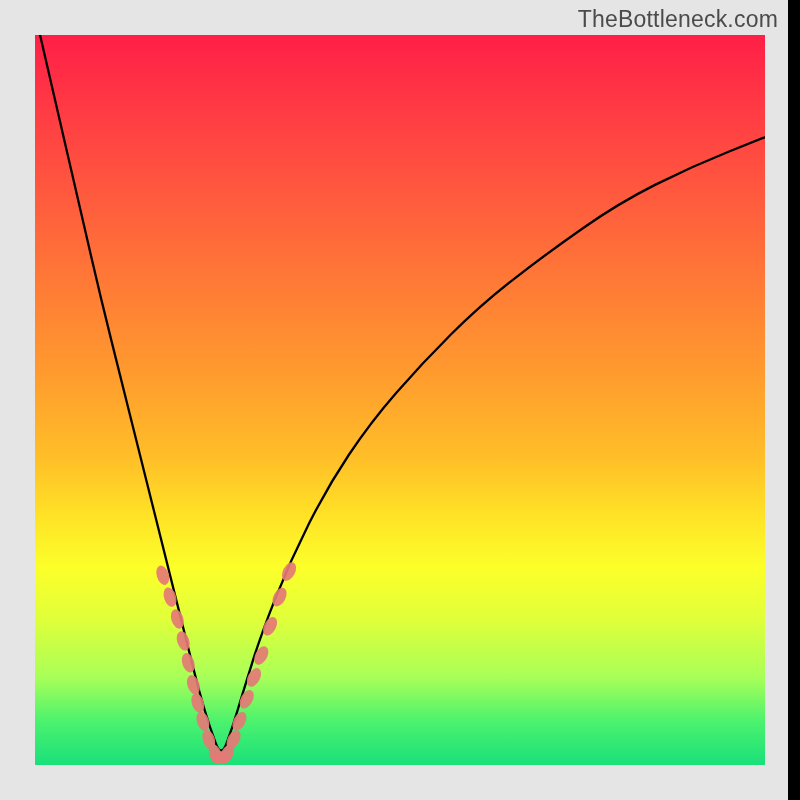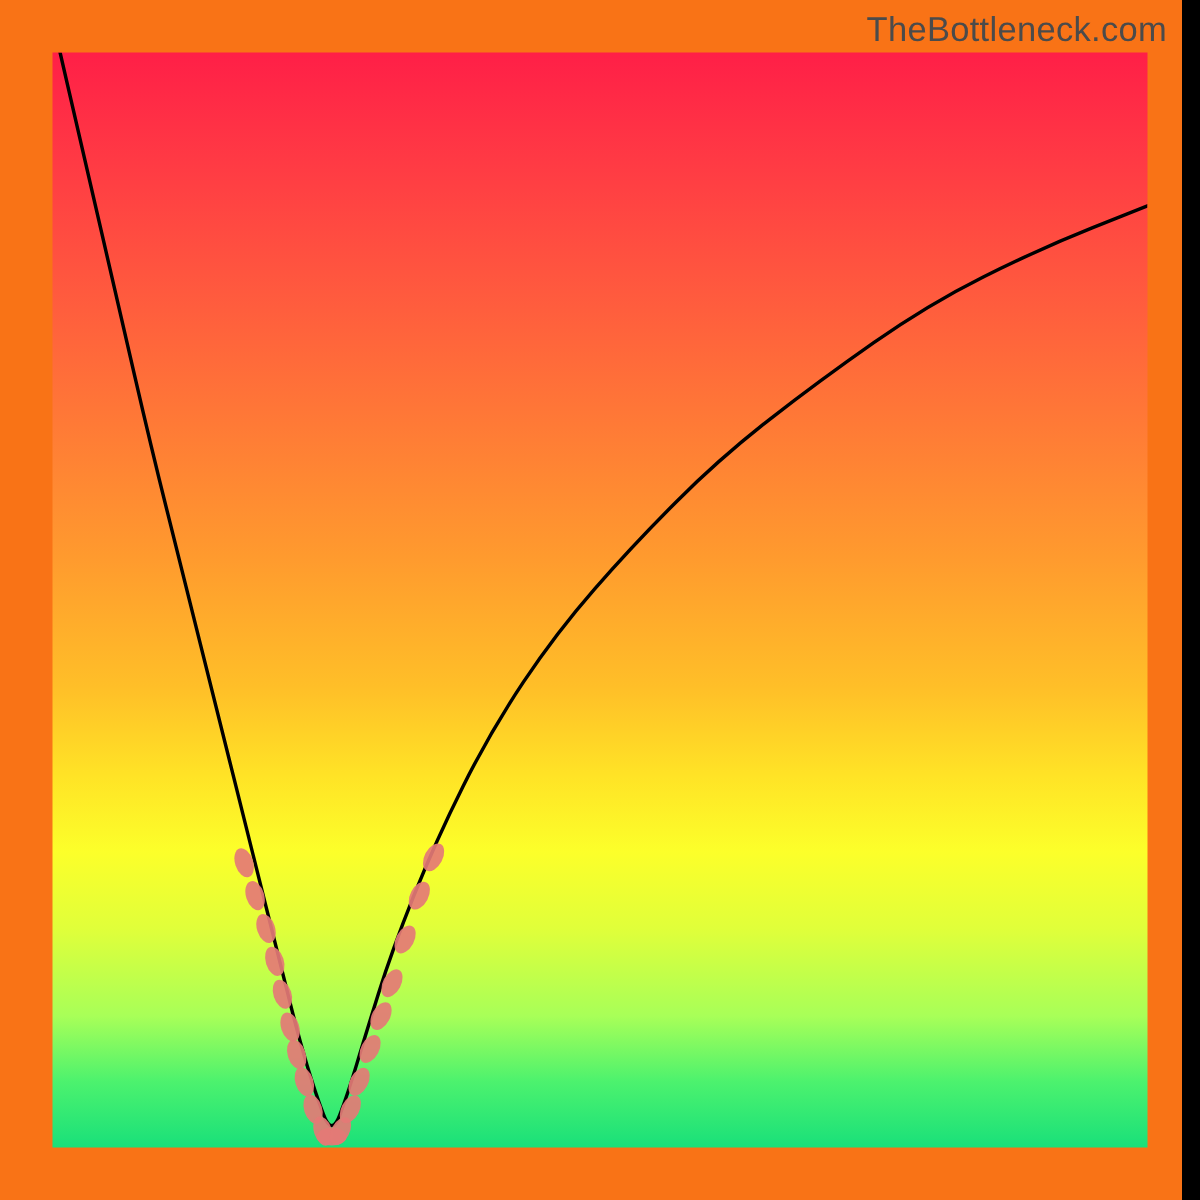--- a/index.html
+++ b/index.html
@@ -7,21 +7,21 @@
     padding: 0;
     width: 800px;
     height: 800px;
     background: #000;
     overflow: hidden;
     font-family: Arial, Helvetica, sans-serif;
   }
   .outer {
     width: 788px;
     height: 800px;
-    background: #f97316;
+    background: #e5e5e5;
     position: relative;
   }
   .plot-area {
     position: absolute;
     left: 35px;
     top: 35px;
     width: 730px;
     height: 730px;
     
     background: linear-gradient(to bottom,

